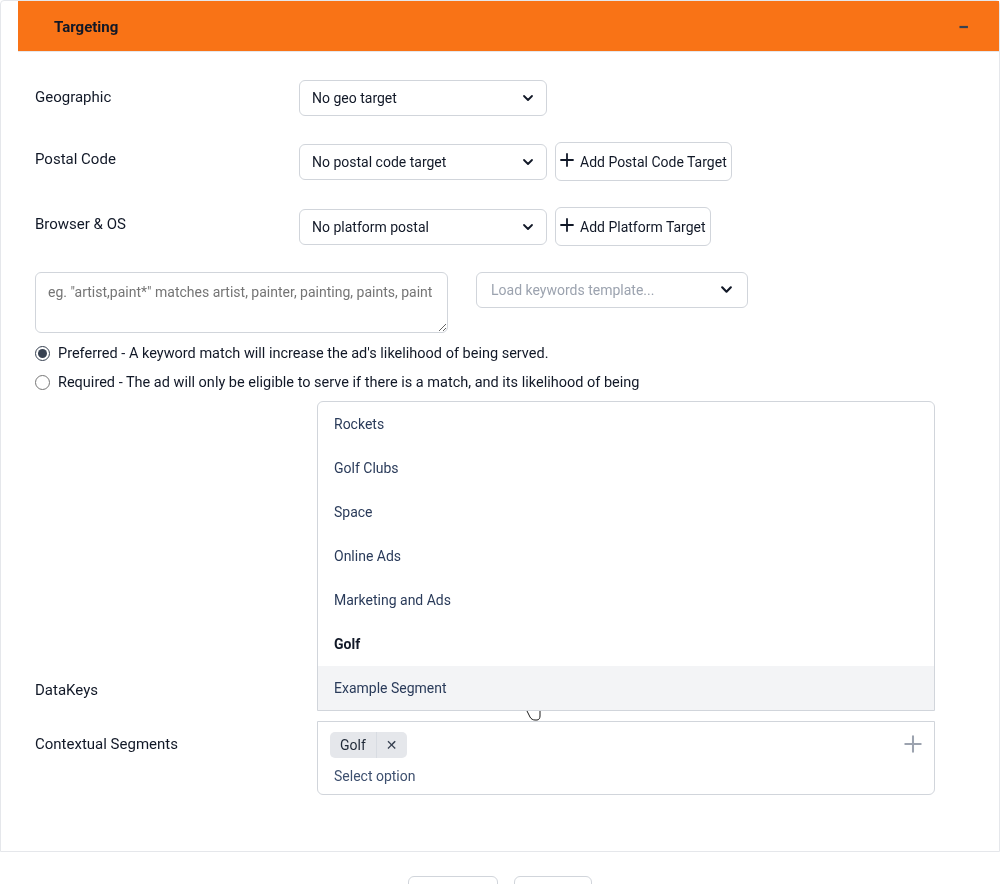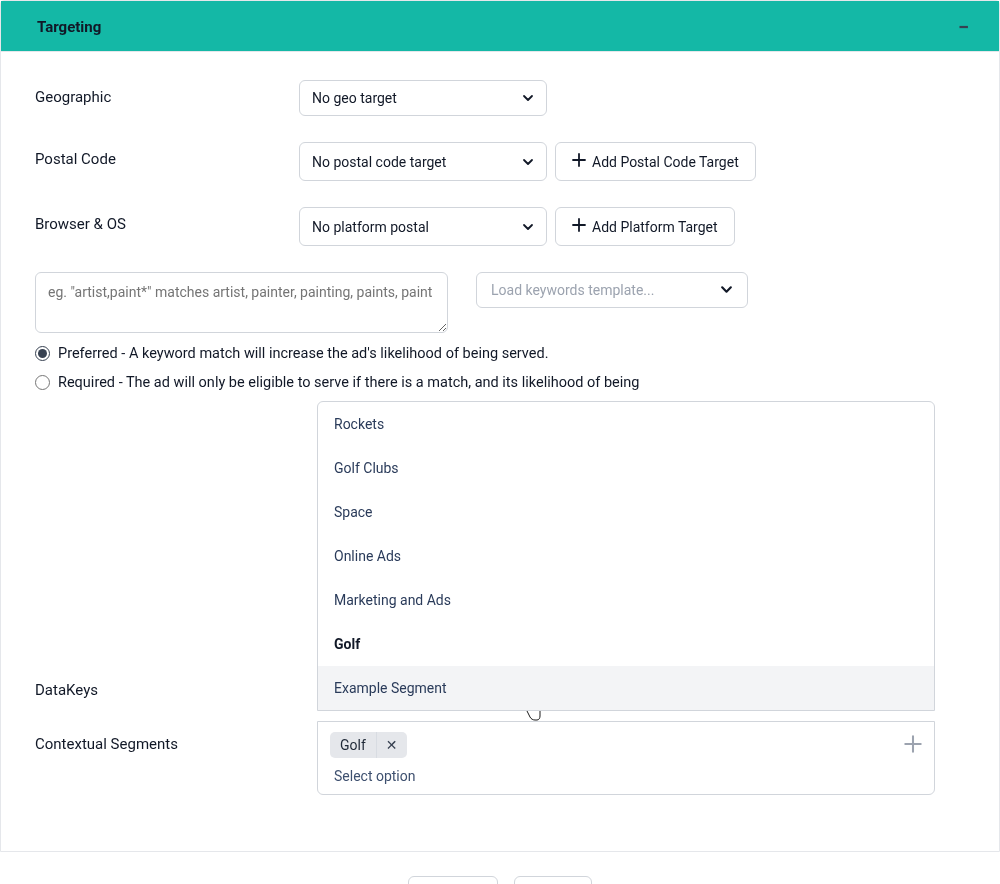--- a/index.html
+++ b/index.html
@@ -12,26 +12,27 @@
       font-size: 14px;
     }
 
     .panel {
       border: 1px solid #e5e7eb;
       border-radius: 4px 4px 0 0;
       overflow: visible;
     }
 
     .panel-header {
-      background: #14b8a6;
+      background: #f97316;
       padding: 16px 24px 14px 36px;
       display: flex;
       justify-content: space-between;
       align-items: center;
       border-bottom: 1px solid #e5e7eb;
+      margin-left: 17px;
     }
 
     .panel-title {
       font-weight: 700;
       font-size: 15px;
       color: #111827;
     }
 
     .collapse-btn {
       font-size: 20px;
@@ -63,20 +64,21 @@
 
     .form-controls {
       flex: 1;
       display: flex;
       flex-direction: column;
       gap: 12px;
     }
 
     .control-line {
       display: flex;
+      align-items: center;
       gap: 8px;
     }
 
     .select-box {
       display: inline-flex;
       align-items: center;
       justify-content: space-between;
       border: 1px solid #d1d5db;
       border-radius: 6px;
       padding: 9px 12px;
@@ -86,21 +88,21 @@
       font-size: 14px;
       color: #111827;
     }
 
     .btn-outline {
       display: inline-flex;
       align-items: center;
       gap: 6px;
       border: 1px solid #d1d5db;
       border-radius: 6px;
-      padding: 9px 16px;
+      padding: 9px 4px;
       background: #fff;
       cursor: pointer;
       font-size: 14px;
       color: #111827;
     }
 
     .textarea-box {
       border: 1px solid #d1d5db;
       border-radius: 6px;
       padding: 10px 12px;

